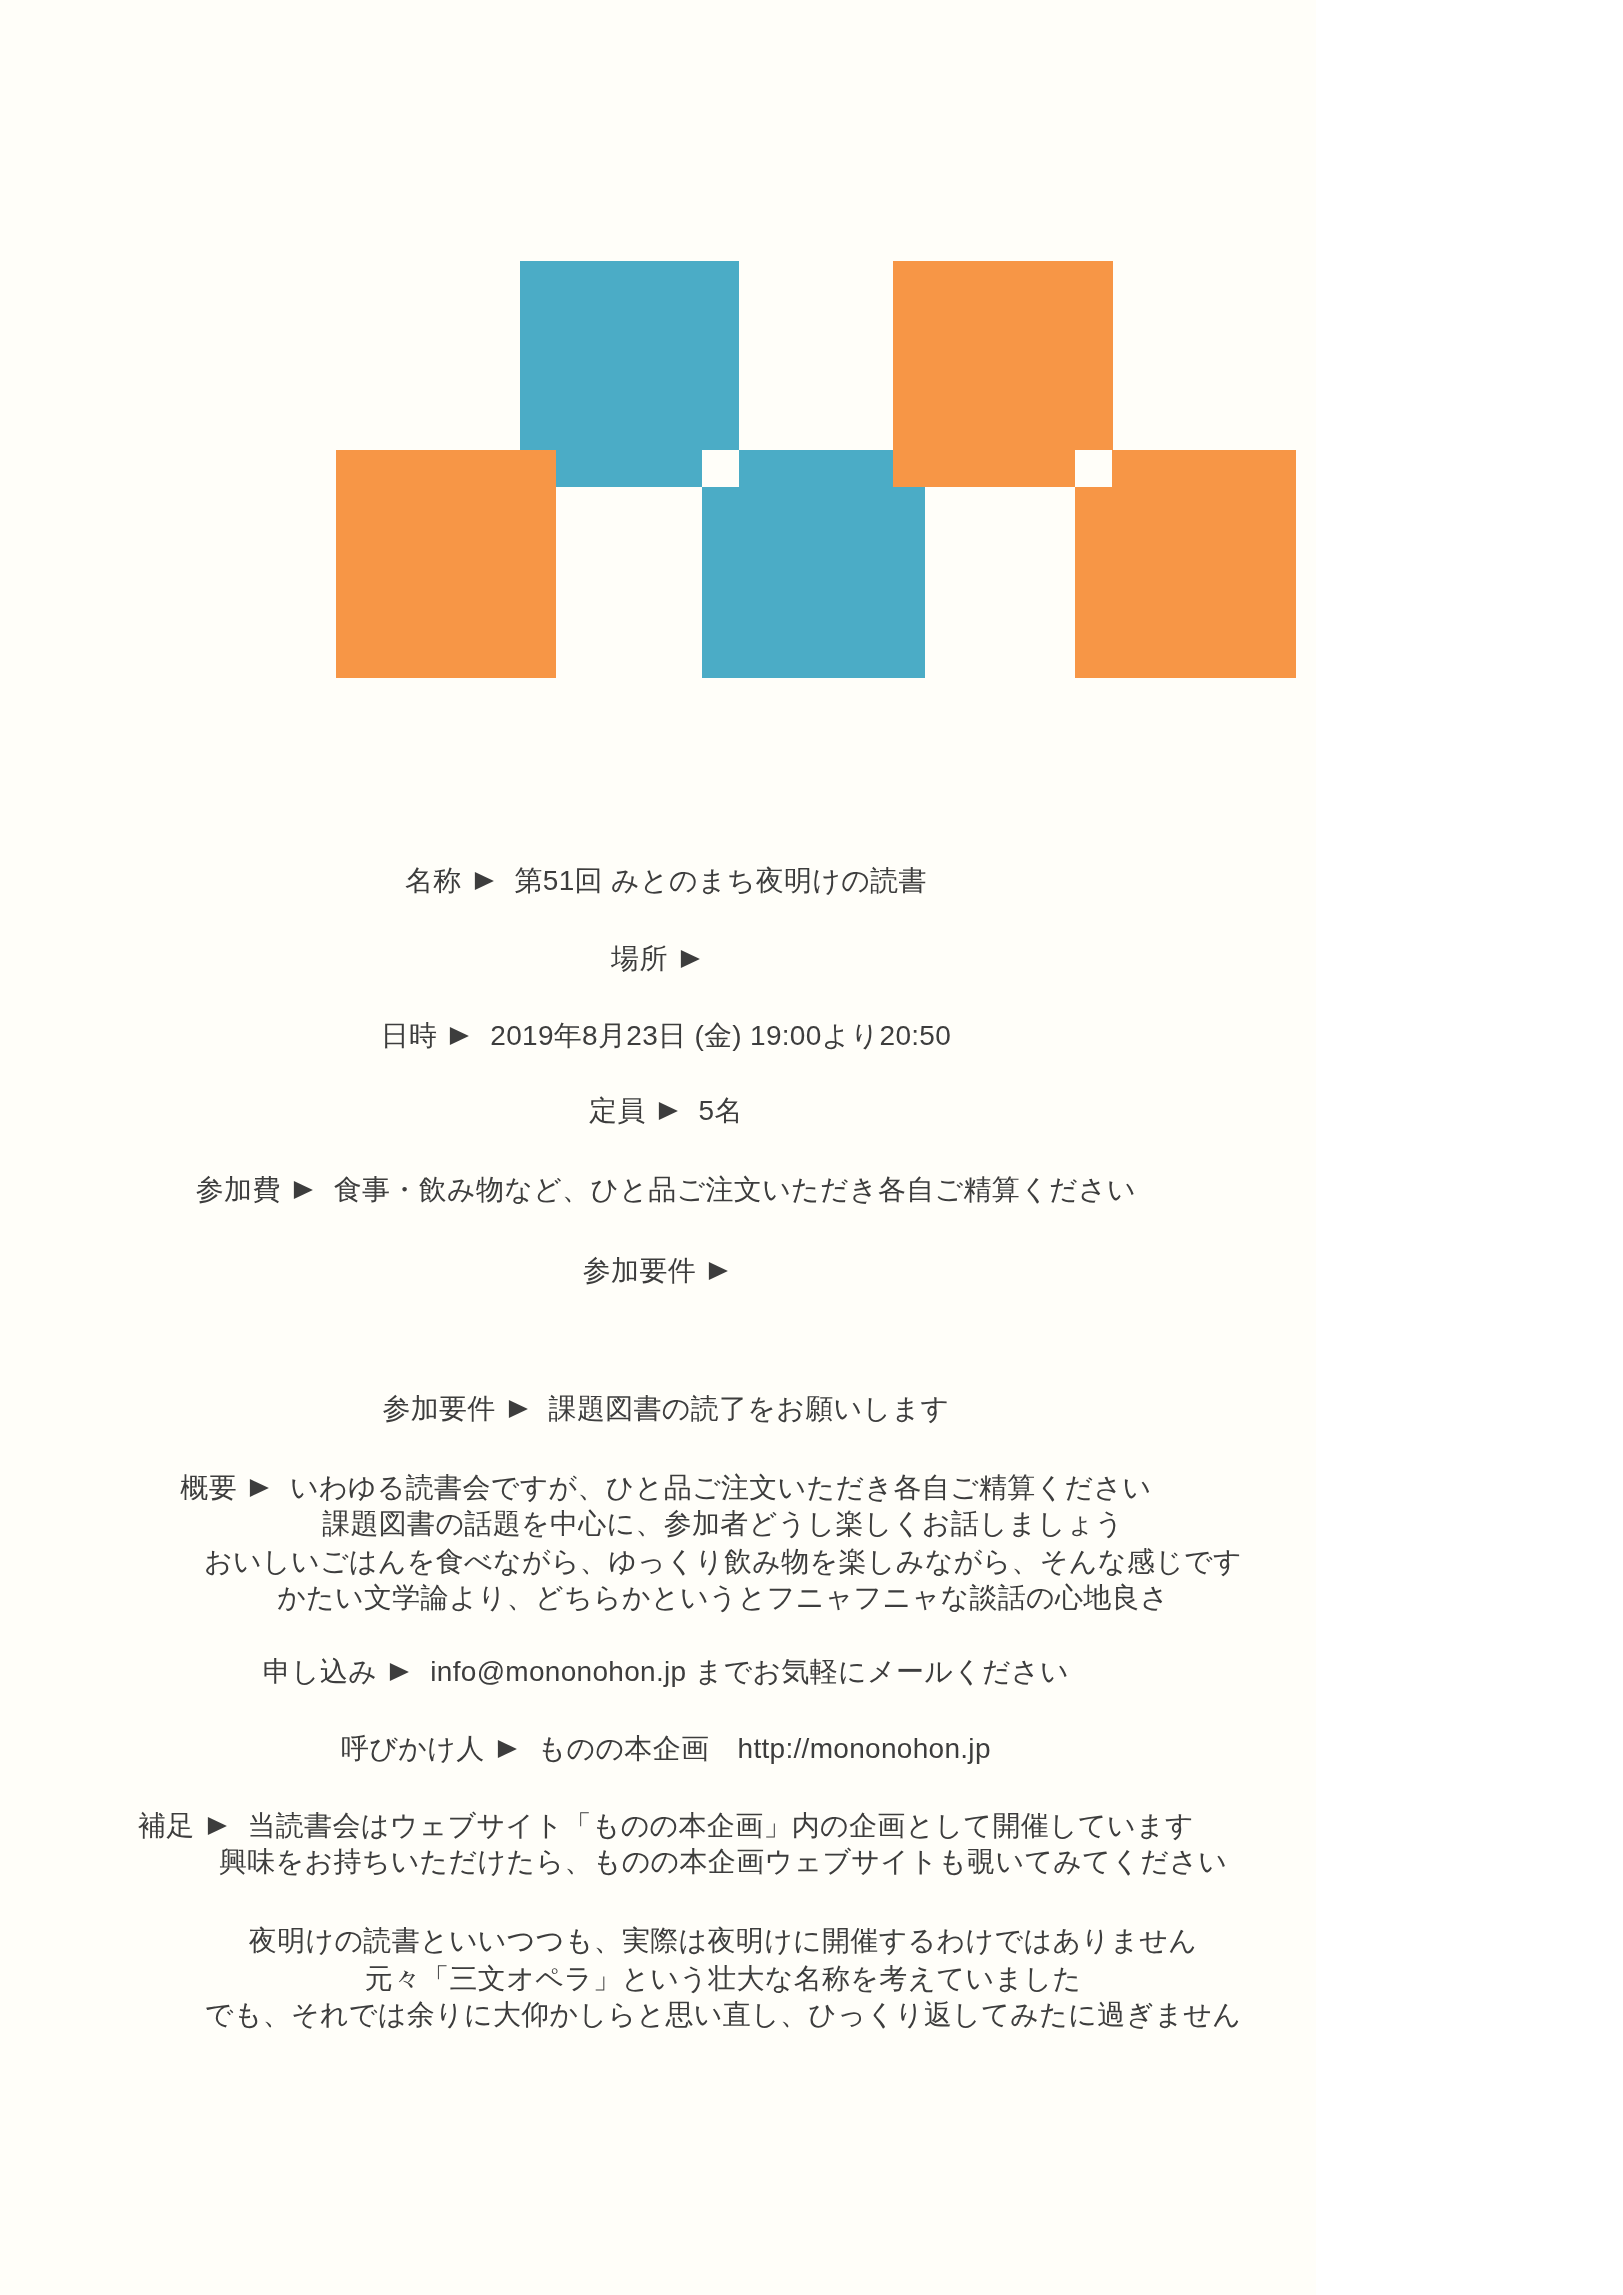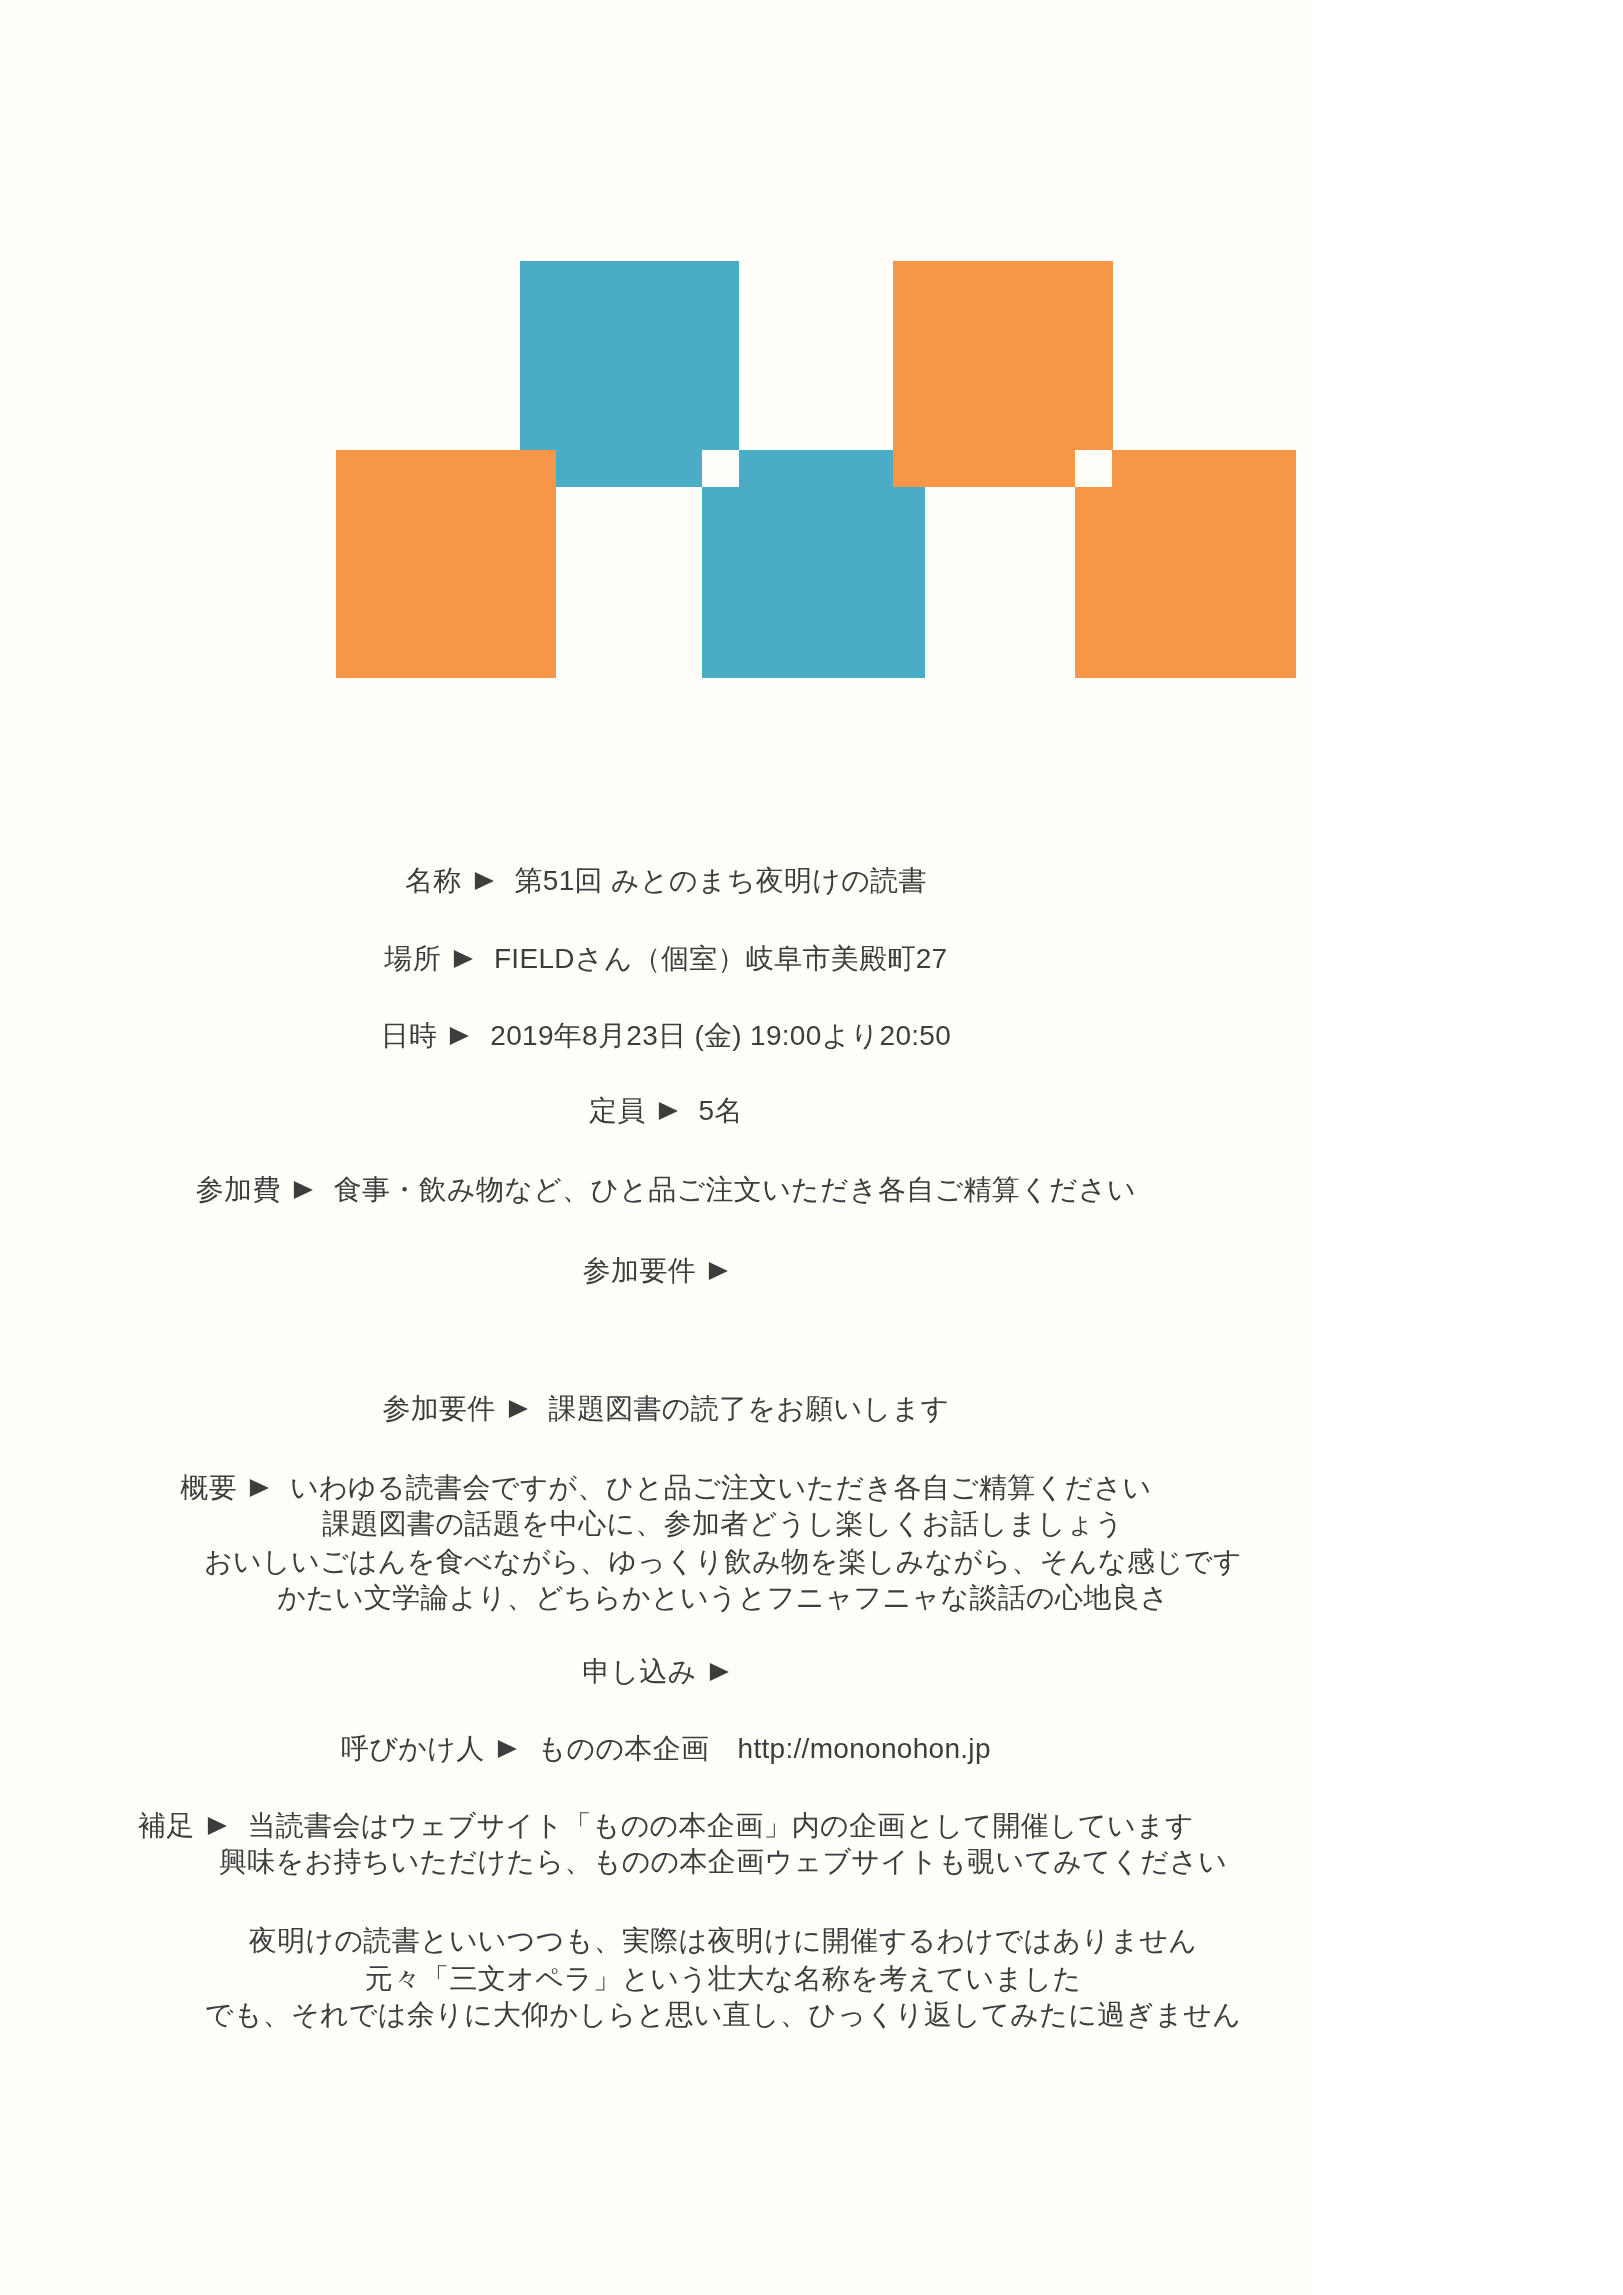--- a/index.html
+++ b/index.html
@@ -52,21 +52,20 @@
 
     <div class="row lbl-row" style="top:860px">
       <span class="lbl">名称</span>
         <span class="arrow"></span>
         <span class="val">第51回 みとのまち夜明けの読書</span>
     </div>
 
     <div class="row lbl-row" style="top:938px">
       <span class="lbl">場所</span>
         <span class="arrow"></span>
-        <span class="val">FIELDさん（個室）岐阜市美殿町27</span>
     </div>
 
     <div class="row lbl-row" style="top:1015px">
       <span class="lbl">日時</span>
         <span class="arrow"></span>
         <span class="val">2019年8月23日 (金) 19:00より20:50</span>
     </div>
 
     <div class="row lbl-row" style="top:1090px">
       <span class="lbl">定員</span>
@@ -105,20 +104,21 @@
       <span class="val">おいしいごはんを食べながら、ゆっくり飲み物を楽しみながら、そんな感じです</span>
     </div>
 
     <div class="row cont" style="top:1577px">
       <span class="val">かたい文学論より、どちらかというとフニャフニャな談話の心地良さ</span>
     </div>
 
     <div class="row lbl-row" style="top:1651px">
       <span class="lbl">申し込み</span>
         <span class="arrow"></span>
+        <span class="val">info@mononohon.jp までお気軽にメールください</span>
     </div>
 
     <div class="row lbl-row" style="top:1728px">
       <span class="lbl">呼びかけ人</span>
         <span class="arrow"></span>
         <span class="val">ものの本企画　http://mononohon.jp</span>
     </div>
 
     <div class="row lbl-row" style="top:1805px">
       <span class="lbl">補足</span>

